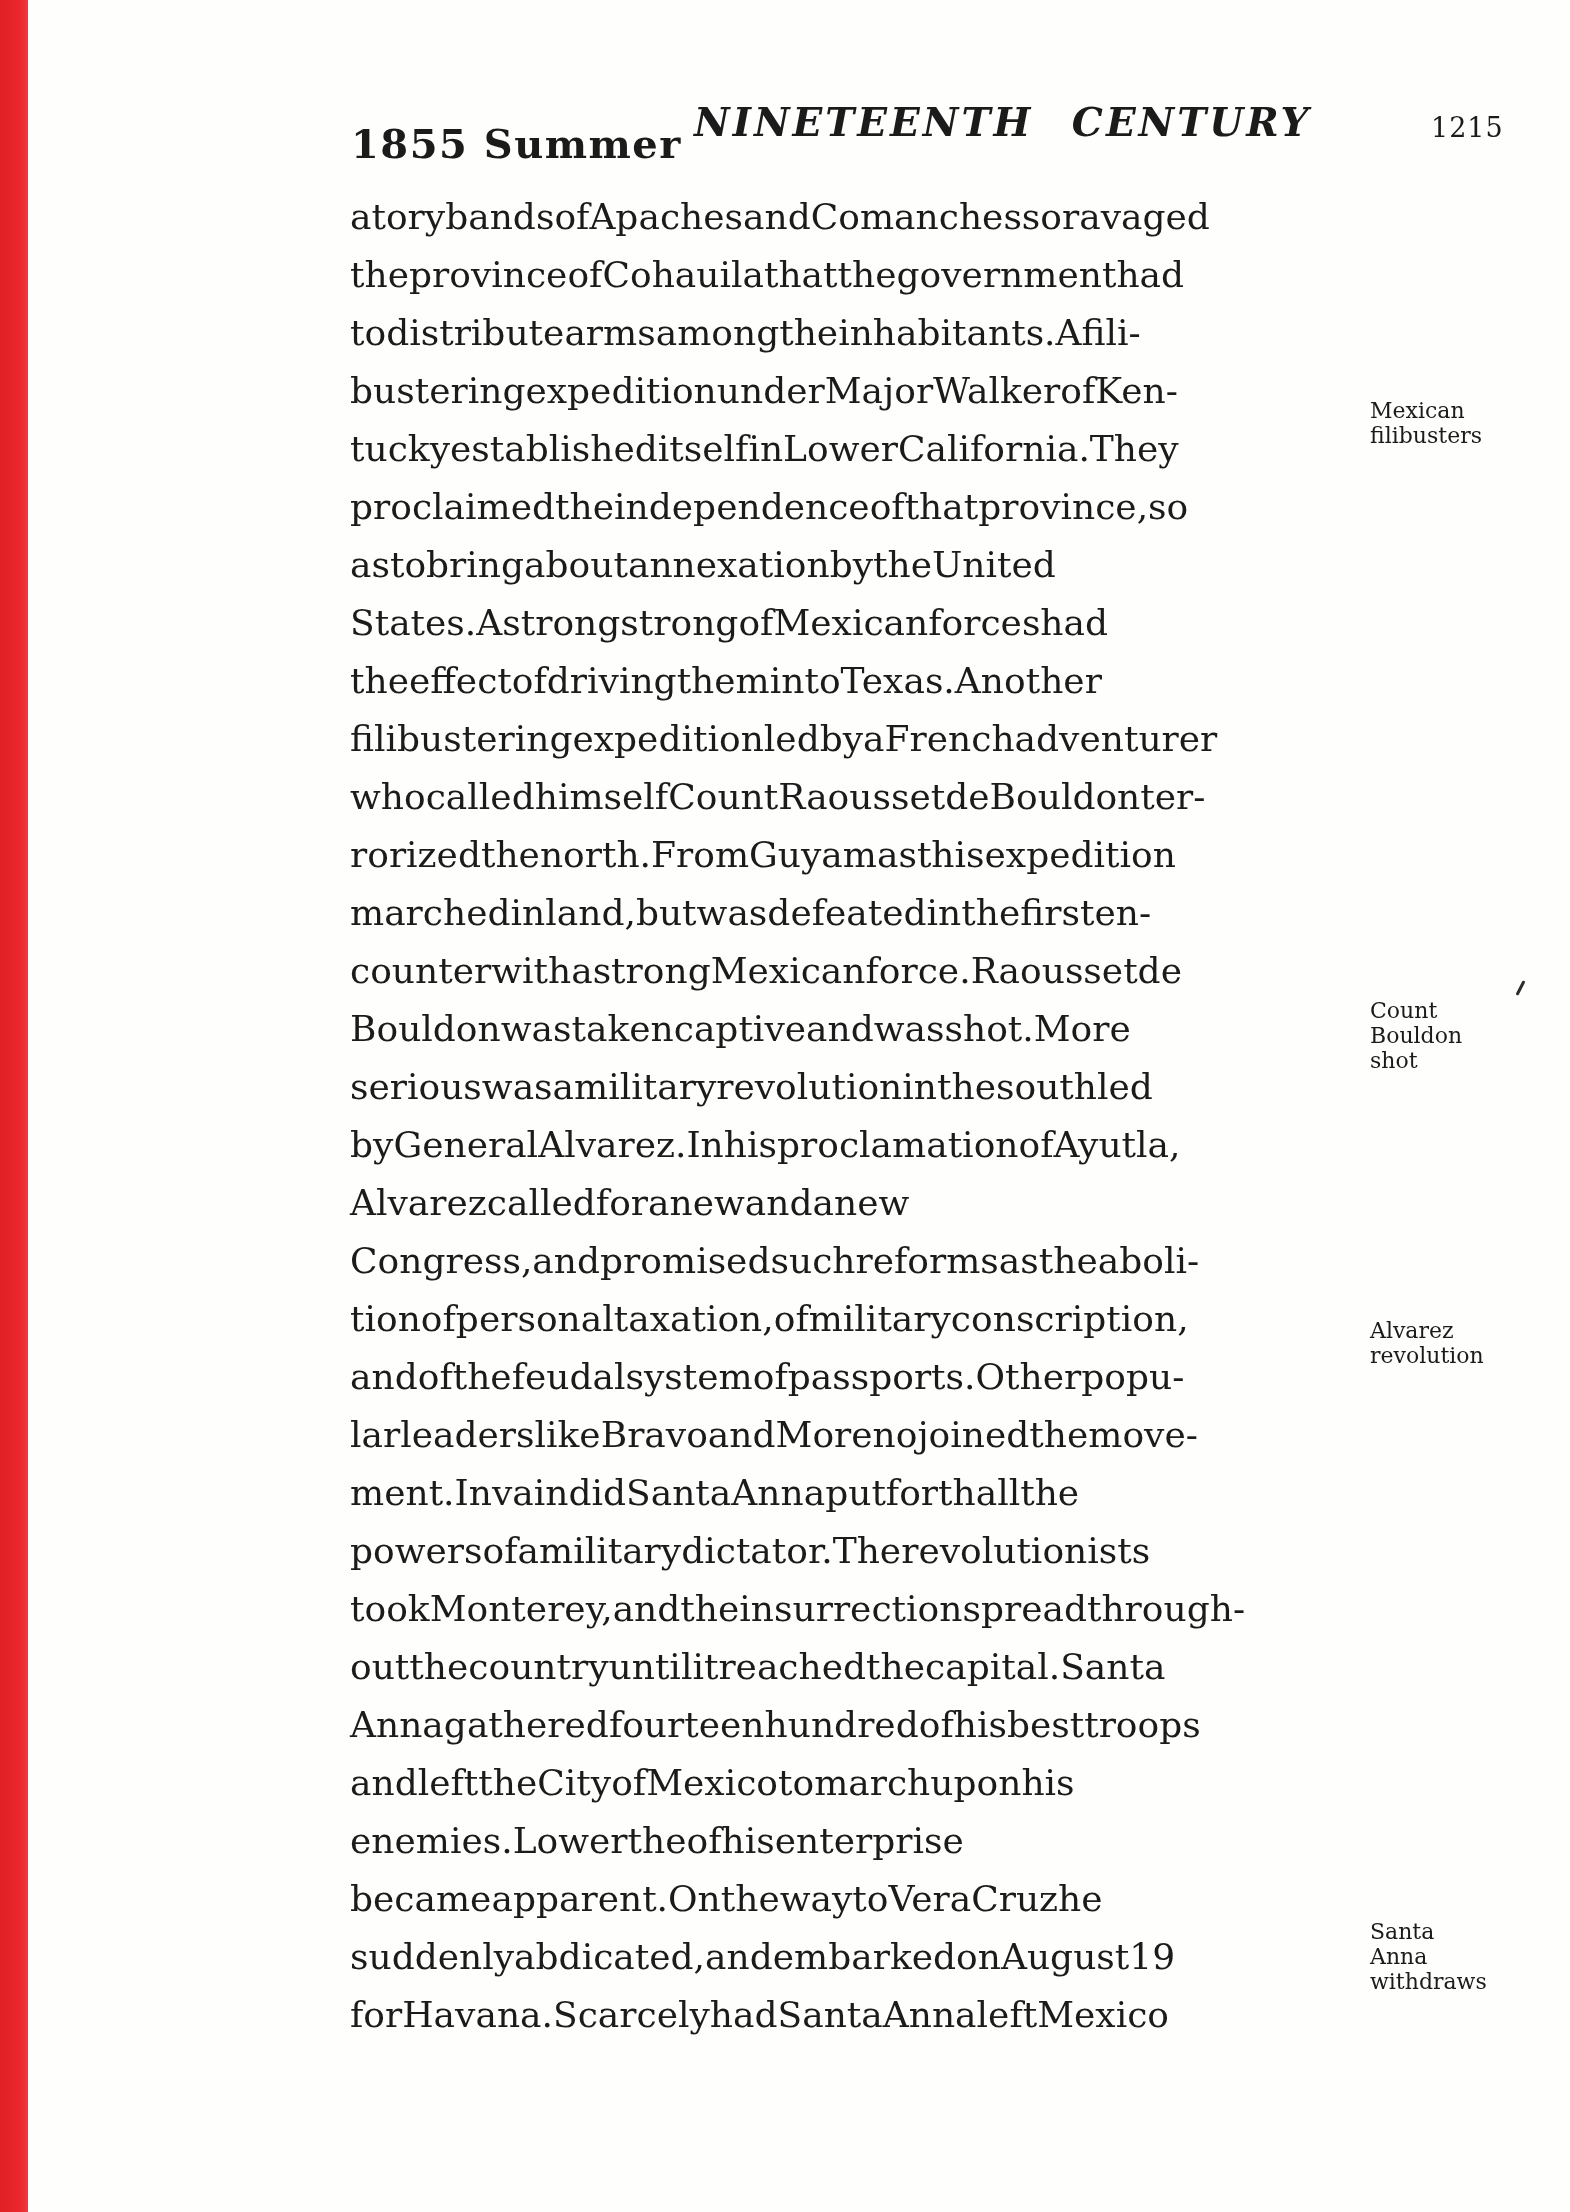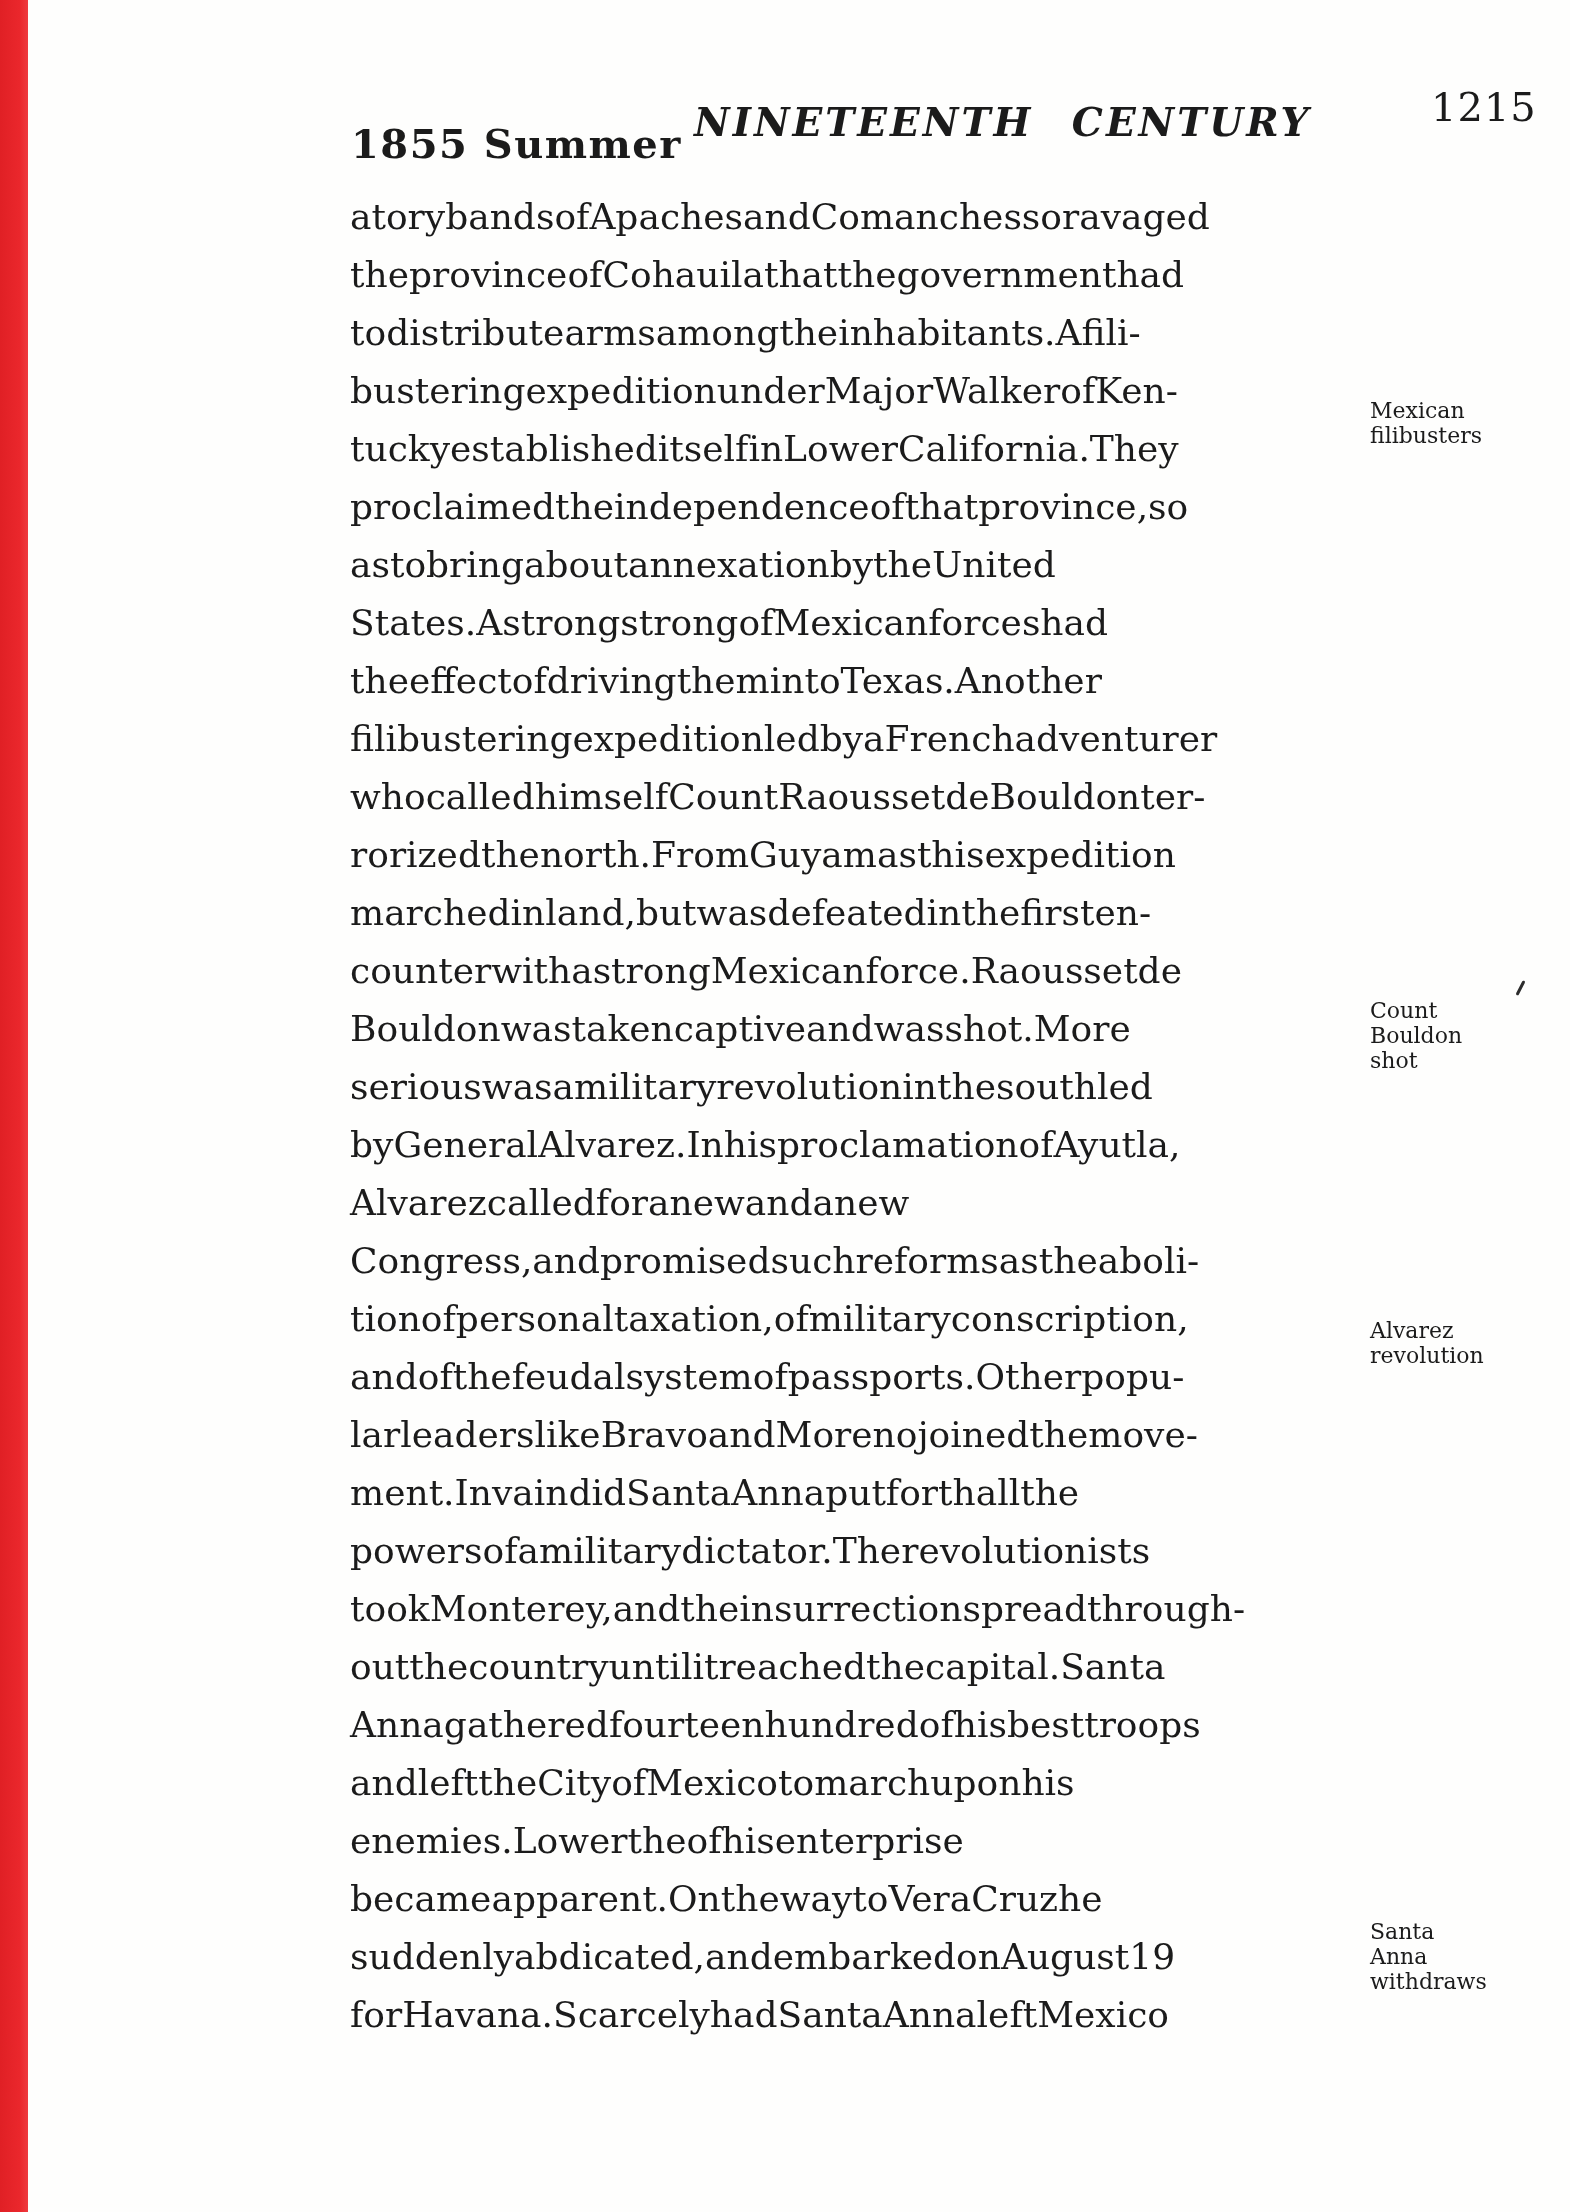--- a/index.html
+++ b/index.html
@@ -22,22 +22,22 @@
     font-size:40px;font-weight:bold;letter-spacing:1.5px;
     white-space:nowrap;
     margin-top:8px;
   }
   .h-center{
     position:absolute;left:694px;top:99px;
     font-size:39px;font-style:italic;font-weight:bold;
     letter-spacing:3px;word-spacing:22px;white-space:nowrap;
   }
   .h-right{
-    position:absolute;left:1431px;top:84px;
-    font-size:40px;letter-spacing:1px;white-space:nowrap;
+    position:absolute;left:1431px;top:112px;
+    font-size:27px;letter-spacing:1px;white-space:nowrap;
   }
   
   .body-col{
     position:absolute;left:350px;top:188px;width:1008px;
   }
   .line{
     display:flex;justify-content:flex-start;
     height:58px;line-height:58px;
     font-size:36px;
     white-space:pre;

